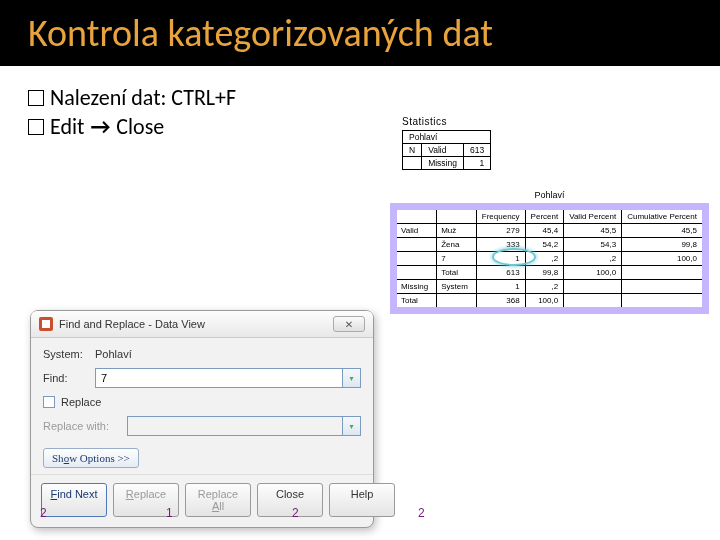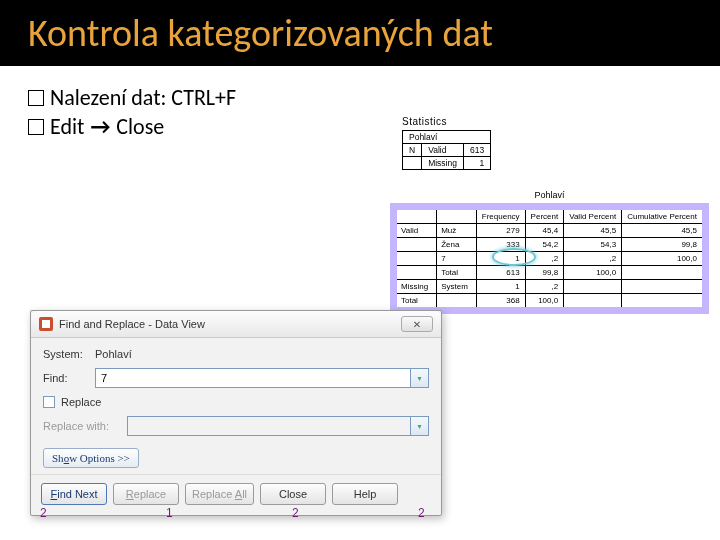--- a/index.html
+++ b/index.html
@@ -16,21 +16,21 @@
   .stats-table { border-collapse: collapse; border: 1px solid #000; font-size: 8.5px; }
   .stats-table td { border: 1px solid #000; padding: 1px 6px; text-align: right; }
   .stats-table td.lbl { text-align: left; }
   .freq-block { position: absolute; top: 190px; left: 390px; font-size: 9px; font-family: Arial, sans-serif; }
   .freq-title { text-align: center; font-size: 9px; margin-bottom: 3px; font-weight: 500; }
   .freq-table { border-collapse: collapse; border: 7px solid #c4b5fd; font-size: 8px; }
   .freq-table th, .freq-table td { border: 1px solid #000; padding: 2px 5px; text-align: right; font-weight: 400; }
   .freq-table th { text-align: center; }
   .freq-table td.lbl { text-align: left; padding-left: 4px; padding-right: 8px; }
   .highlight-ellipse { position: absolute; top: 248px; left: 492px; width: 44px; height: 18px; border: 2px solid #6fc7d6; border-radius: 50%; box-shadow: 0 0 4px #6fc7d6; }
-  .dialog { position: absolute; top: 310px; left: 30px; width: 412px; background: #f2f2f2; border: 1px solid #9a9a9a; border-radius: 2px; box-shadow: 2px 3px 8px rgba(0,0,0,0.25); font-size: 11px; }
+  .dialog { position: absolute; top: 310px; left: 30px; width: 344px; background: #f2f2f2; border: 1px solid #9a9a9a; border-radius: 8px; box-shadow: 2px 3px 8px rgba(0,0,0,0.25); font-size: 11px; }
   .dlg-title { display: flex; align-items: center; padding: 5px 8px; border-bottom: 1px solid #ccc; background: linear-gradient(#fdfdfd,#e8e8e8); border-radius: 6px 6px 0 0; }
   .dlg-icon { width: 14px; height: 14px; background: #c94f2e; margin-right: 6px; border-radius: 2px; position: relative; }
   .dlg-icon::after { content: ""; position: absolute; inset: 3px; background: #fff; }
   .dlg-title-text { flex: 1; color: #333; font-size: 11px; }
   .dlg-x { width: 32px; height: 16px; border: 1px solid #aaa; border-radius: 3px; background: linear-gradient(#fafafa,#e0e0e0); display: flex; align-items: center; justify-content: center; font-size: 10px; color: #555; }
   .dlg-body { padding: 10px 12px 6px; }
   .dlg-row { display: flex; align-items: center; margin-bottom: 8px; gap: 6px; }
   .dlg-label { color: #333; font-size: 11px; min-width: 46px; }
   .dlg-static { color: #333; font-size: 11px; }
   .dlg-input-wrap { flex: 1; display: flex; }

